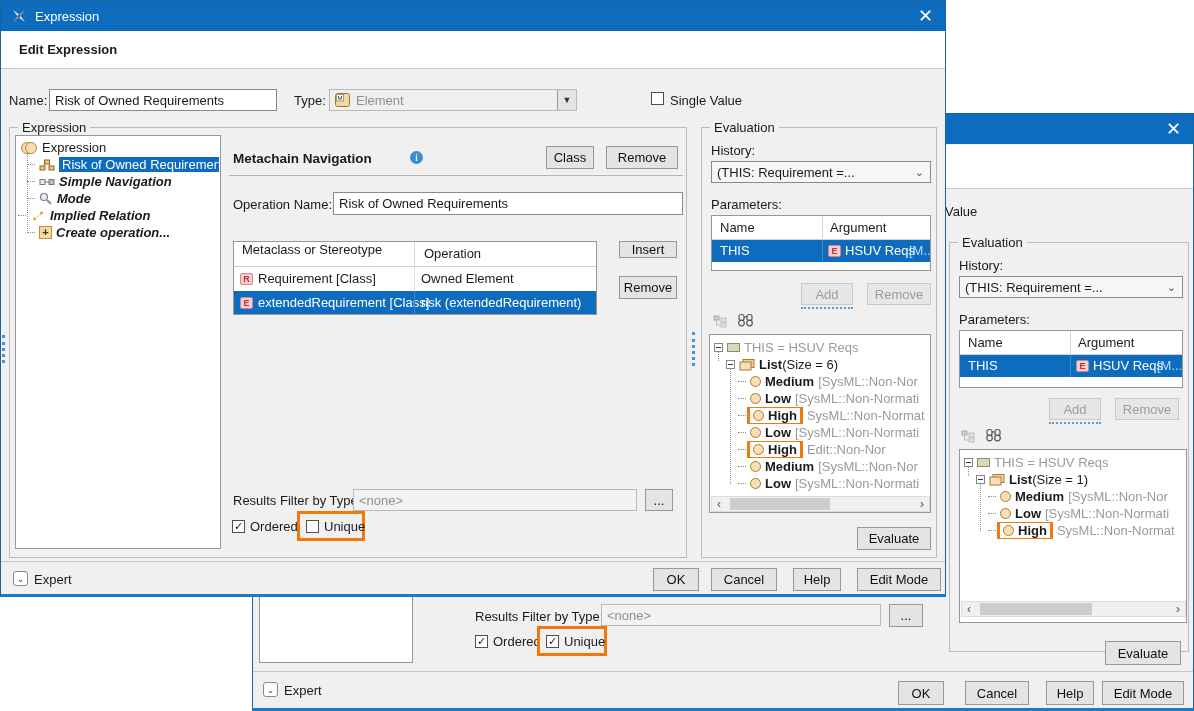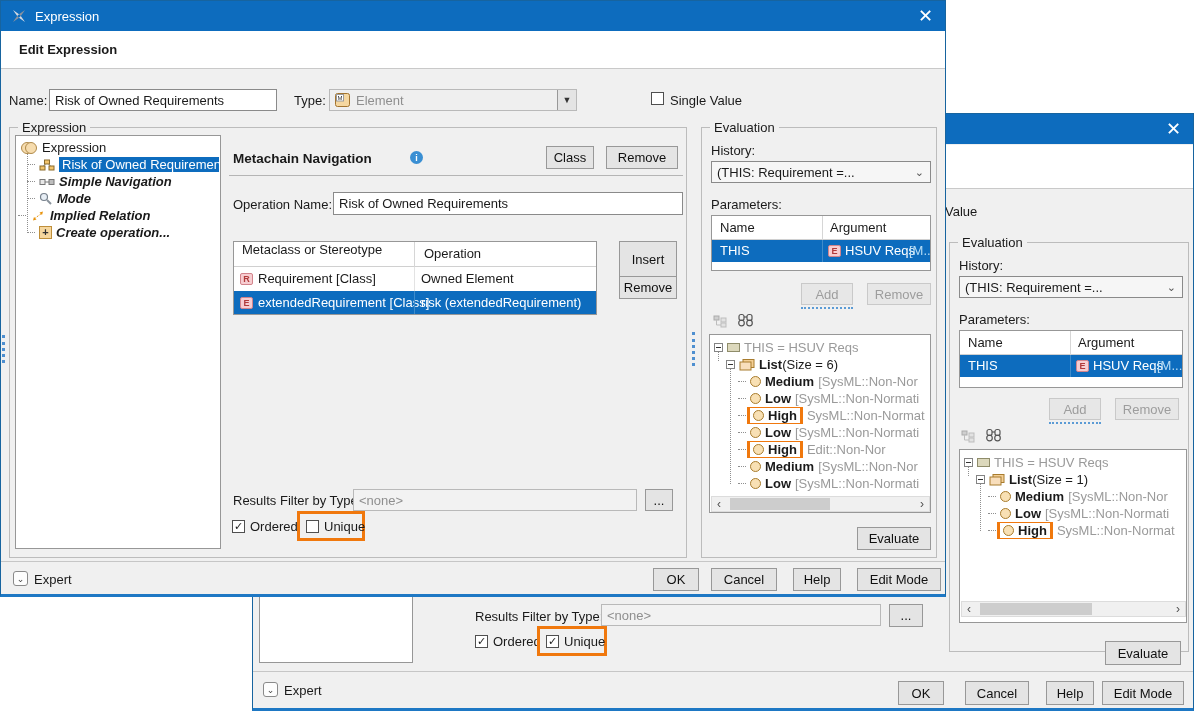--- a/index.html
+++ b/index.html
@@ -295,21 +295,21 @@
       <span class="abs" style="left:180px; top:0; width:1px; height:24px; background:#e3e3e3;"></span>
       <span class="lbl" style="left:187px; top:4px;">Owned Element</span>
     </div>
     <div class="abs sel" style="left:0; top:49px; width:362px; height:24px;">
       <span class="clsicon abs" style="left:6px; top:6px;">E</span>
       <span class="lbl" style="left:24px; top:4px;">extendedRequirement [Class]</span>
       <span class="abs" style="left:180px; top:0; width:1px; height:24px; background:#3f8ccb;"></span>
       <span class="lbl" style="left:187px; top:4px;">risk (extendedRequirement)</span>
     </div>
   </div>
-  <div class="btn" style="left:618px; top:240px; width:58px; height:36px;">Insert</div>
+  <div class="btn" style="left:618px; top:240px; width:58px; height:17px;">Insert</div>
   <div class="btn" style="left:618px; top:275px; width:58px; height:23px;">Remove</div>
 
   <span class="lbl" style="left:232px; top:492px;">Results Filter by Type:</span>
   <div class="inp dis" style="left:352px; top:488px; width:284px;">
       <span>&lt;none&gt;</span>
     </div>
   <div class="btn" style="left:644px; top:488px; width:28px; height:22px;">...</div>
   <span class="cb on" style="left:231px; top:519px;"></span>
   <span class="lbl" style="left:249px; top:518px;">Ordered</span>
   <div class="orect" style="left:296px; top:510px; width:68px; height:30px;"></div>

